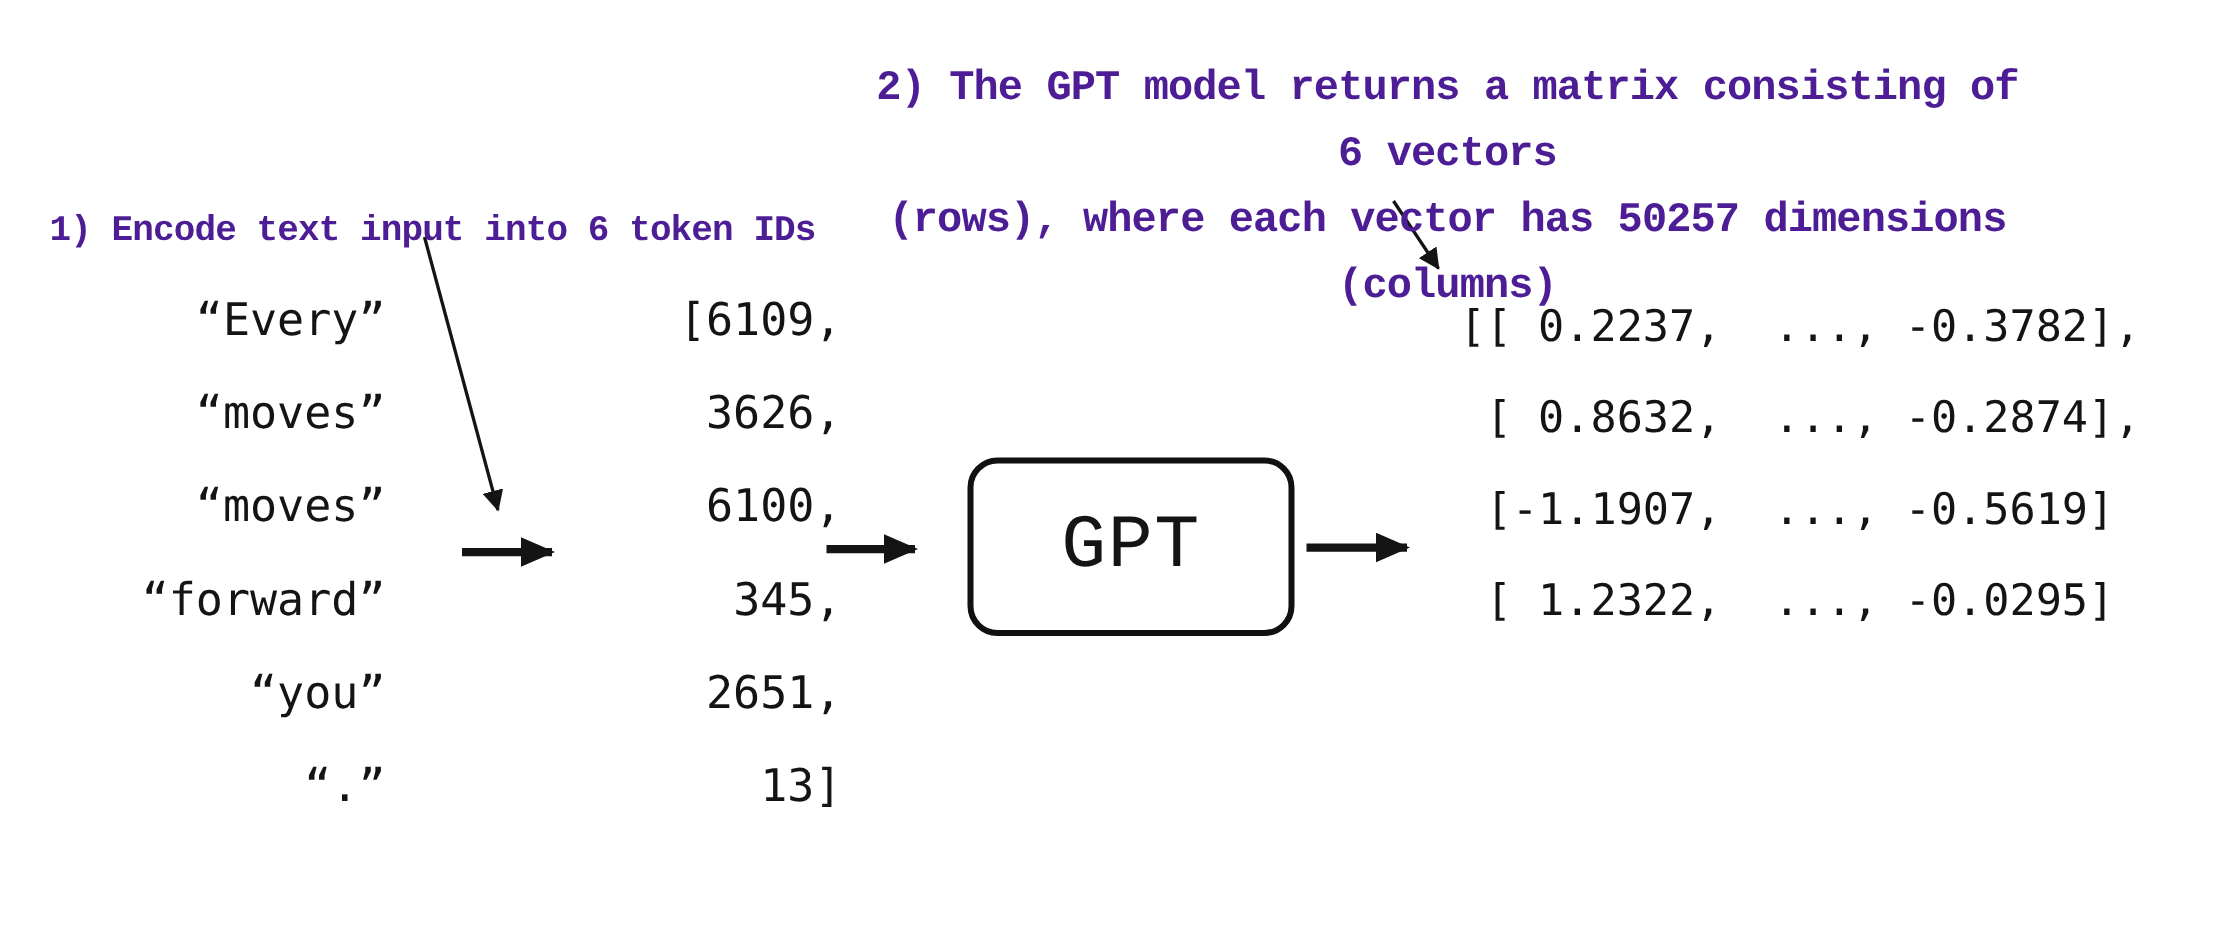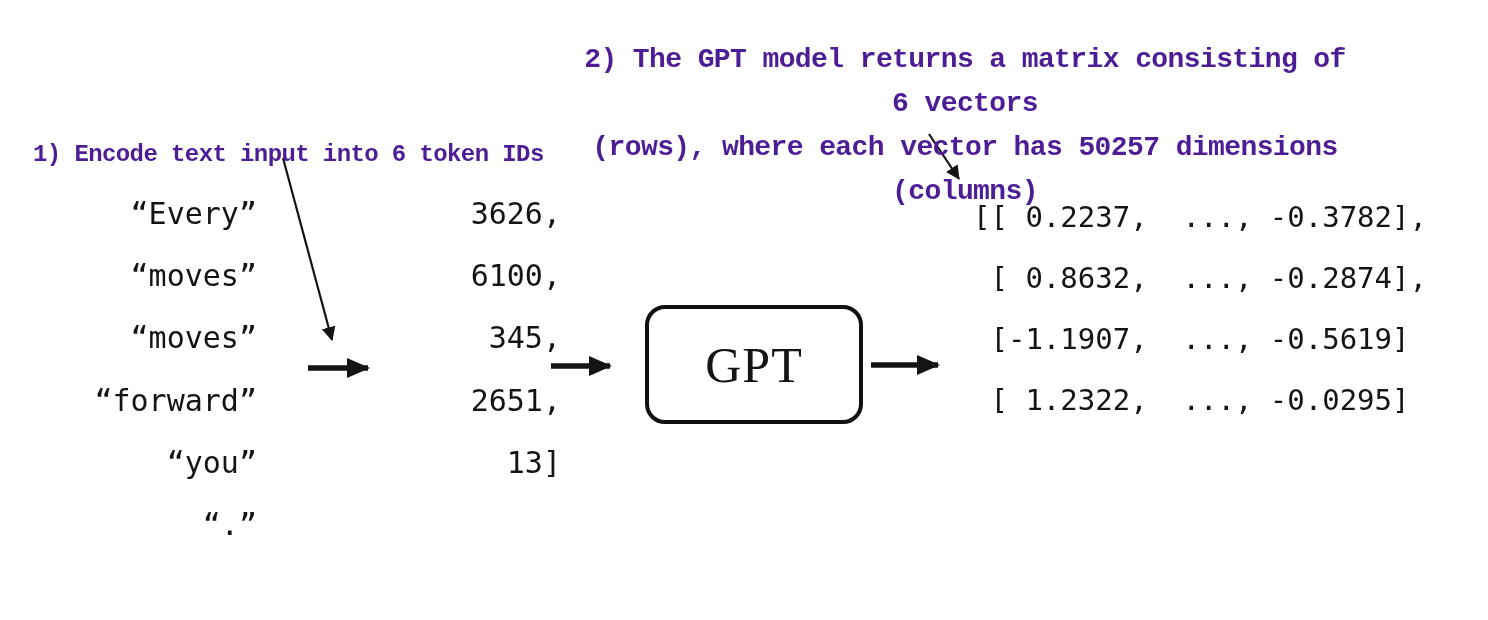--- a/index.html
+++ b/index.html
@@ -86,21 +86,21 @@
     height: 119px;
     box-sizing: border-box;
     border: 4px solid #111111;
     border-radius: 20px;
     background: #ffffff;
     display: flex;
     align-items: center;
     justify-content: center;
   }
   .gpt-label {
-    font-family: Liberation Serif, serif;
+    font-family: Liberation Mono, monospace;
     font-size: 50px;
     font-weight: 400;
     letter-spacing: 1px;
     color: #141414;
   }
 </style>
 </head>
 <body>
 
 <div class="canvas">
@@ -131,20 +131,21 @@
   <div class="col tokens-col mono">
     <div class="row">“Every”</div>
     <div class="row">“moves”</div>
     <div class="row">“moves”</div>
     <div class="row">“forward”</div>
     <div class="row">“you”</div>
     <div class="row">“.”</div>
   </div>
 
   <div class="col ids-col mono">
+    <div class="row">[6109,</div>
     <div class="row">3626,</div>
     <div class="row">6100,</div>
     <div class="row">345,</div>
     <div class="row">2651,</div>
     <div class="row">13]</div>
   </div>
 
   <div class="gpt-box">
     <span class="gpt-label">GPT</span>
   </div>

